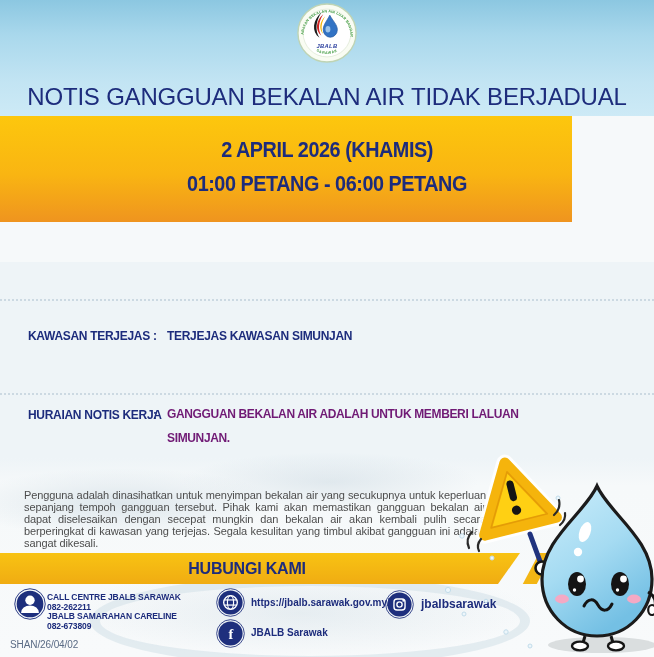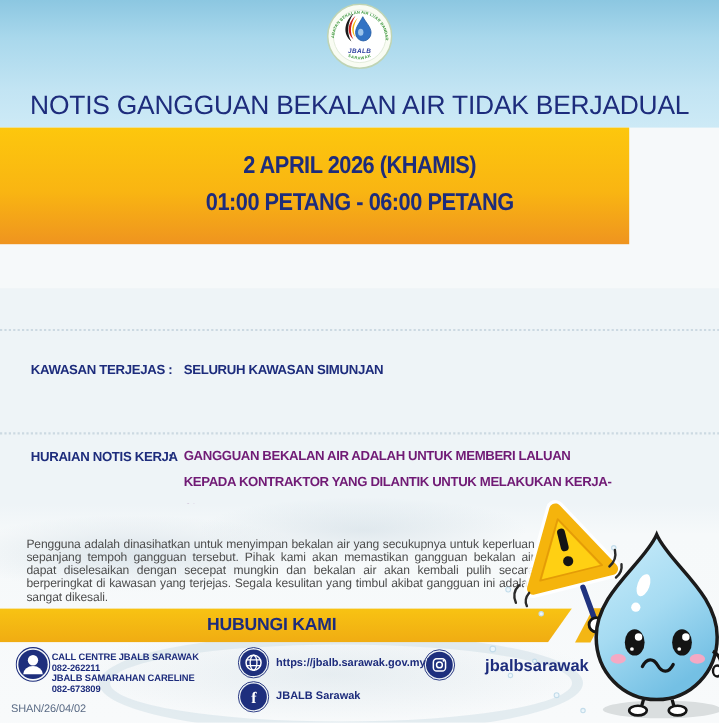--- a/index.html
+++ b/index.html
@@ -85,21 +85,21 @@
   
   .cicon{width:32px; height:32px;}
   .icon-call{left:14px; top:588px;}
   .icon-web{left:216px; top:588px; width:29px; height:29px;}
   .icon-fb{left:216px; top:619px; width:29px; height:29px;}
   .icon-ig{left:385px; top:590px; width:29px; height:29px;}
   .call-block{left:47px; top:593px; font-size:8.5px; font-weight:800; color:#1d2c7c;
     line-height:9.7px; letter-spacing:-0.1px; white-space:nowrap;}
   .web-text{left:251px; top:597px; font-size:10px; font-weight:800; color:#1d2c7c; white-space:nowrap;}
   .fb-text{left:251px; top:627px; font-size:10px; font-weight:800; color:#1d2c7c; white-space:nowrap;}
-  .ig-text{left:441px; top:597px; font-size:15px; font-weight:800; color:#1d2c7c; white-space:nowrap;}
+  .ig-text{left:421px; top:597px; font-size:12px; font-weight:800; color:#1d2c7c; white-space:nowrap;}
   .ref{left:10px; top:639px; font-size:10px; color:#5a6b85; letter-spacing:-0.1px;}
   
   .mascot{left:434px; top:440px; width:220px; height:217px;}
 </style>
 </head>
 <body>
 
 <div class="poster">
 
   <div class="abs header">
@@ -135,29 +135,28 @@
     </div>
   </div>
 
   <div class="abs info">
     <div class="abs region-bahagian">BAHAGIAN : SAMARAHAN</div>
     <div class="abs region-daerah">DAERAH : SIMUNJAN</div>
     <div class="abs divider d1"></div>
 
     <div class="abs lbl kawasan-label">KAWASAN TERJEJAS</div>
     <div class="abs lbl kawasan-colon">:</div>
-    <div class="abs lbl kawasan-value">SELURUH KAWASAN SIMUNJAN</div>
+    <div class="abs lbl kawasan-value">TERJEJAS KAWASAN SIMUNJAN</div>
 
     <div class="abs divider d2"></div>
 
     <div class="abs lbl huraian-label">HURAIAN NOTIS KERJA</div>
     <div class="abs lbl huraian-colon">:</div>
     <div class="abs huraian-text">
       <div>GANGGUAN BEKALAN AIR ADALAH UNTUK MEMBERI LALUAN</div>
-      <div>KEPADA KONTRAKTOR YANG DILANTIK UNTUK MELAKUKAN KERJA-</div>
       <div>SIMUNJAN.</div>
     </div>
   </div>
 
   <div class="abs splash">
     <div class="swirl sw1"></div>
     <div class="swirl sw2"></div>
     <div class="swirl sw3"></div>
     <div class="abs ring1"></div>
   </div>

